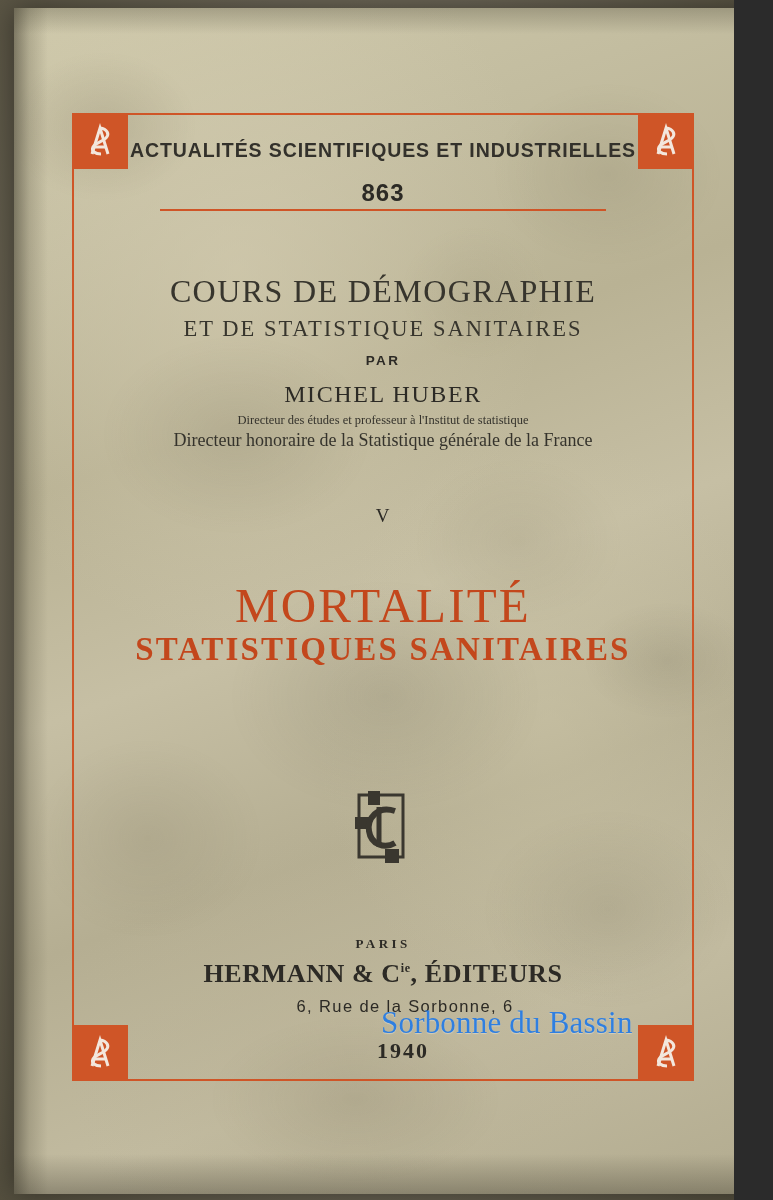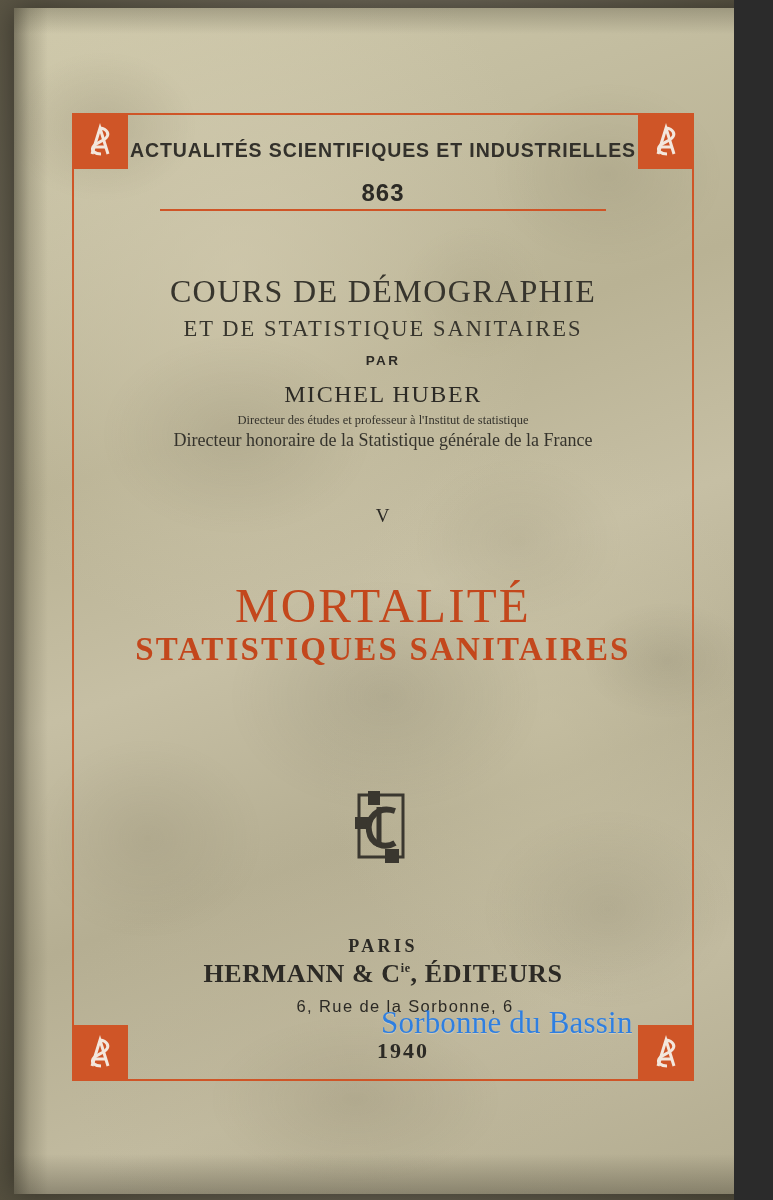--- a/index.html
+++ b/index.html
@@ -255,21 +255,21 @@
     top: 678px;
     left: 50%;
     transform: translateX(-50%);
     width: 56px;
     height: 72px;
   }
 
   .city {
     position: absolute;
     top: 823px; left: 0; right: 0;
-    font-size: 18px;
+    font-size: 13px;
     font-weight: bold;
     letter-spacing: 3.4px;
     font-family: "Liberation Serif", serif;
   }
   .publisher {
     position: absolute;
     top: 846px; left: 0; right: 0;
     font-size: 26px;
     font-weight: bold;
     letter-spacing: 0.6px;

